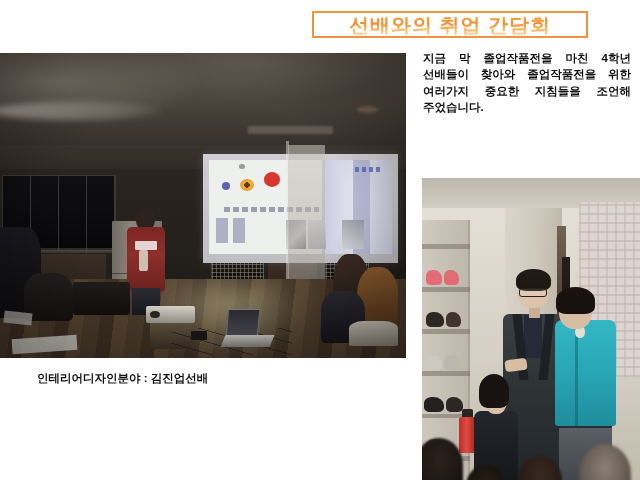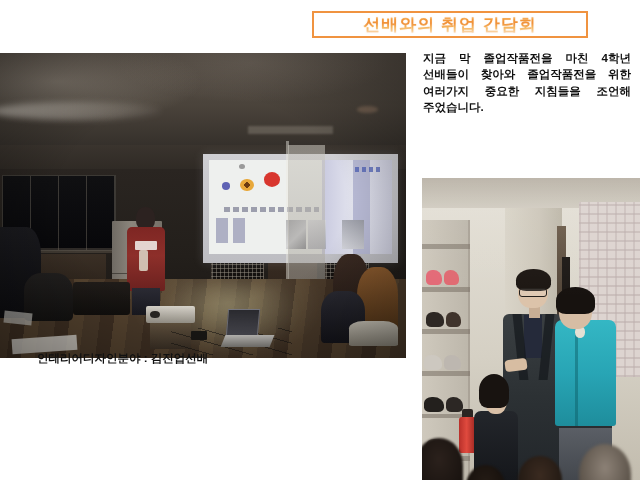--- a/index.html
+++ b/index.html
@@ -25,21 +25,21 @@
     height: 27px;
     box-sizing: border-box;
     border: 2px solid #F09340;
     background: #ffffff;
     display: flex;
     align-items: center;
     justify-content: center;
   }
   .title-text {
     font-family: "Liberation Sans", "DejaVu Sans", sans-serif;
-    font-size: 17px;
+    font-size: 20px;
     font-weight: bold;
     letter-spacing: 1px;
     line-height: 1;
     background-image: linear-gradient(
         to bottom,
         #ffffff 0%,
         #F5A23C 18%,
         #F09038 42%,
         #F7C874 68%,
         #FBE2B0 88%,
@@ -356,21 +356,21 @@
     position: absolute; inset: 0;
     background: radial-gradient(ellipse 78% 76% at 50% 48%,
                  rgba(0,0,0,0) 45%, rgba(0,0,0,0.45) 100%);
     pointer-events: none;
   }
 
   
   .caption {
     position: absolute;
     left: 37px;
-    top: 351px;
+    top: 371px;
     font-family: "Liberation Sans", "DejaVu Sans", sans-serif;
     font-size: 11.5px;
     font-weight: bold;
     color: #111111;
     white-space: nowrap;
   }
 
   
   .photo-right {
     position: absolute;

